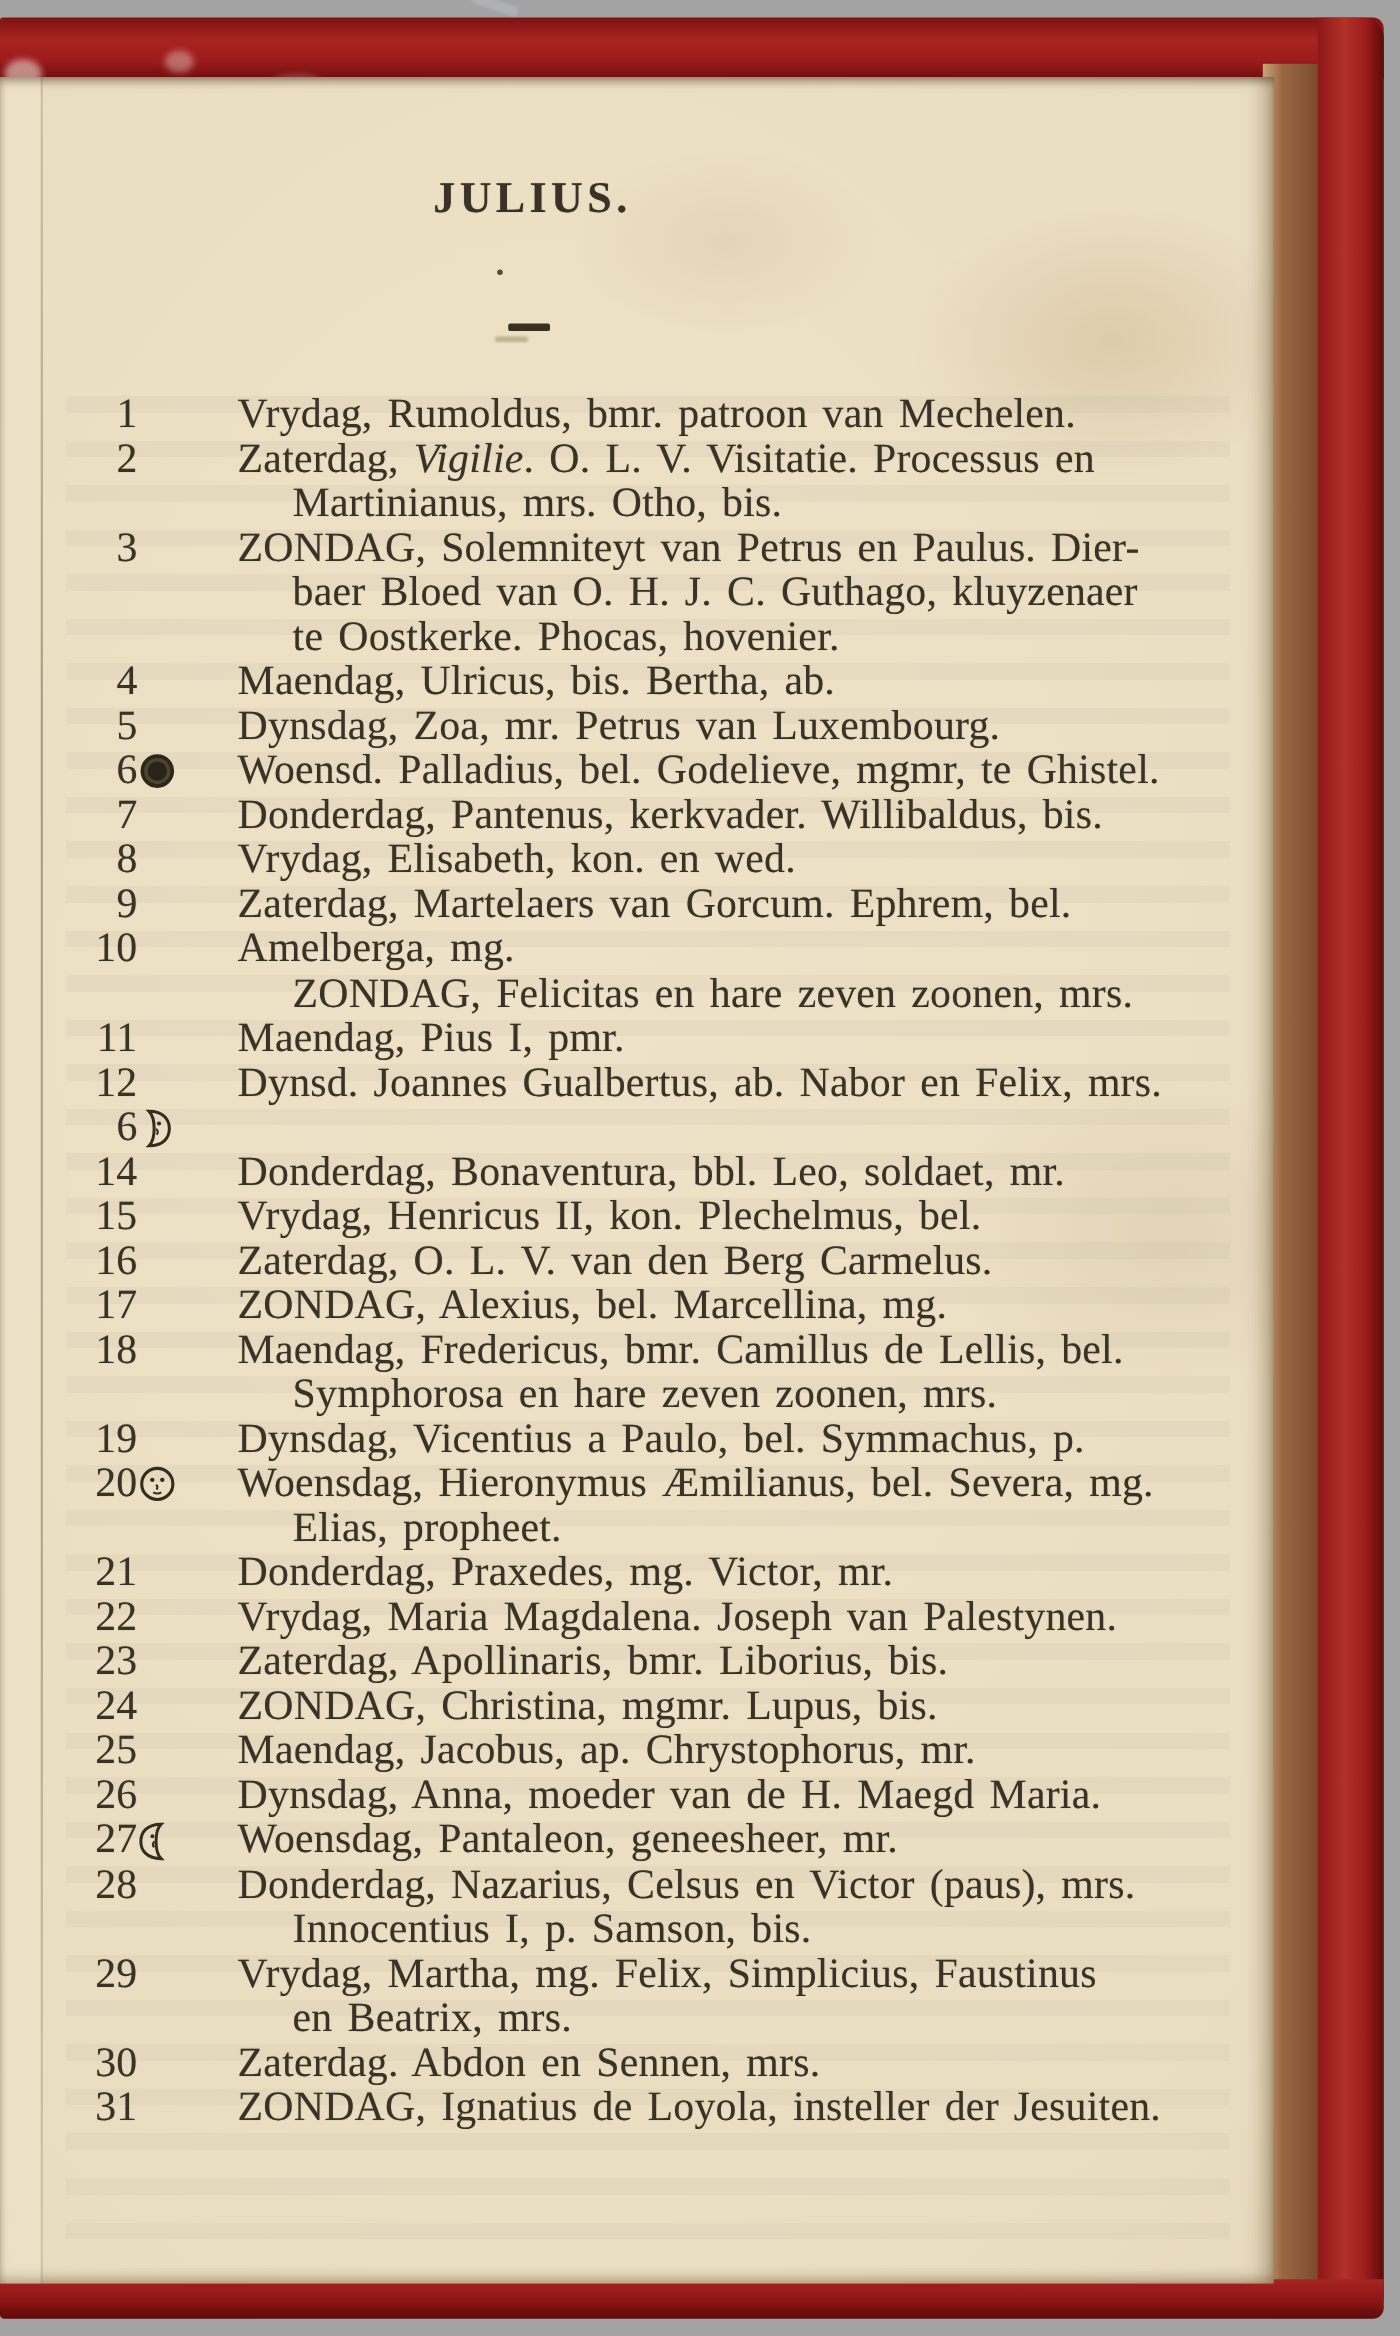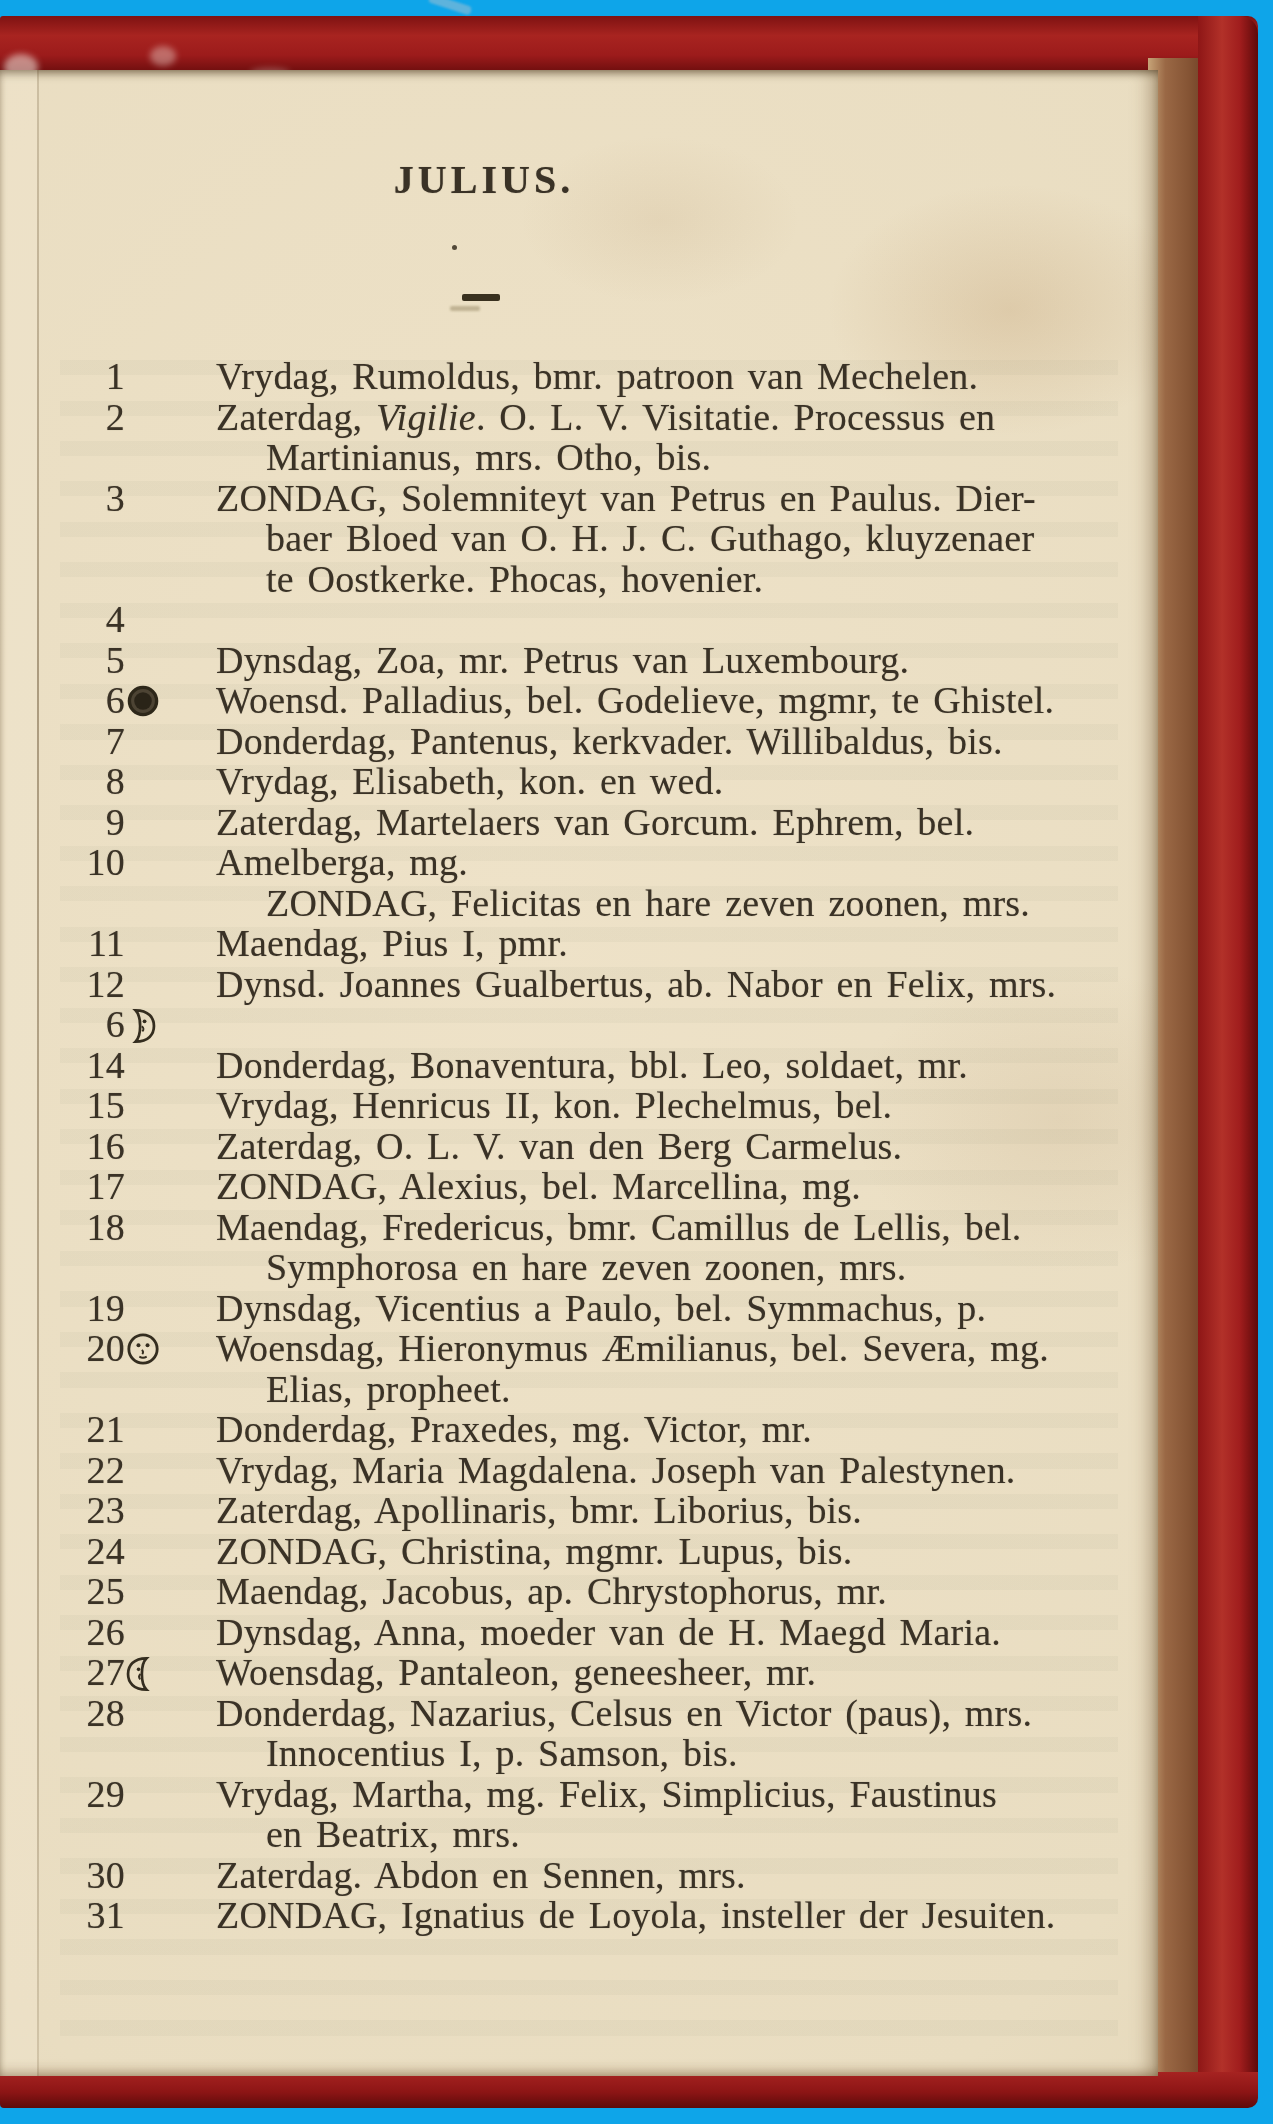--- a/index.html
+++ b/index.html
@@ -1,18 +1,18 @@
 <!DOCTYPE html>
 <html><head>
 <meta charset="utf-8">
 <style>
   html,body{margin:0;padding:0;background:#0e0c0b;}
   .scene{
     position:relative;width:1273px;height:2124px;overflow:hidden;
-    background:#0ea5e9;
+    background:#a3a3a3;
     font-family:"Liberation Serif","DejaVu Serif",serif;
   }
   
   .band-red-top{
     position:absolute;left:0;top:16px;width:1258px;height:56px;
     background:linear-gradient(180deg,#7e1212 0%,#a82420 35%,#9c1b1b 70%,#6e0e0e 100%);
     border-radius:3px 10px 0 0;
   }
   .wear{position:absolute;border-radius:50%;background:rgba(245,235,225,.55);filter:blur(3px);}
   .wear.w1{left:4px;top:38px;width:34px;height:26px;}
@@ -144,20 +144,23 @@
         <span class="day-moon"></span>
         <div class="day-text">
           <div class="day-line">ZONDAG, Solemniteyt van Petrus en Paulus. Dier-</div>
           <div class="day-line">baer Bloed van O. H. J. C. Guthago, kluyzenaer</div>
           <div class="day-line">te Oostkerke. Phocas, hovenier.</div>
         </div>
       </div>
       <div class="day-row">
         <span class="day-num">4</span>
         <span class="day-moon"></span>
+        <div class="day-text">
+          <div class="day-line">Maendag, Ulricus, bis. Bertha, ab.</div>
+        </div>
       </div>
       <div class="day-row">
         <span class="day-num">5</span>
         <span class="day-moon"></span>
         <div class="day-text">
           <div class="day-line">Dynsdag, Zoa, mr. Petrus van Luxembourg.</div>
         </div>
       </div>
       <div class="day-row">
         <span class="day-num">6</span>

